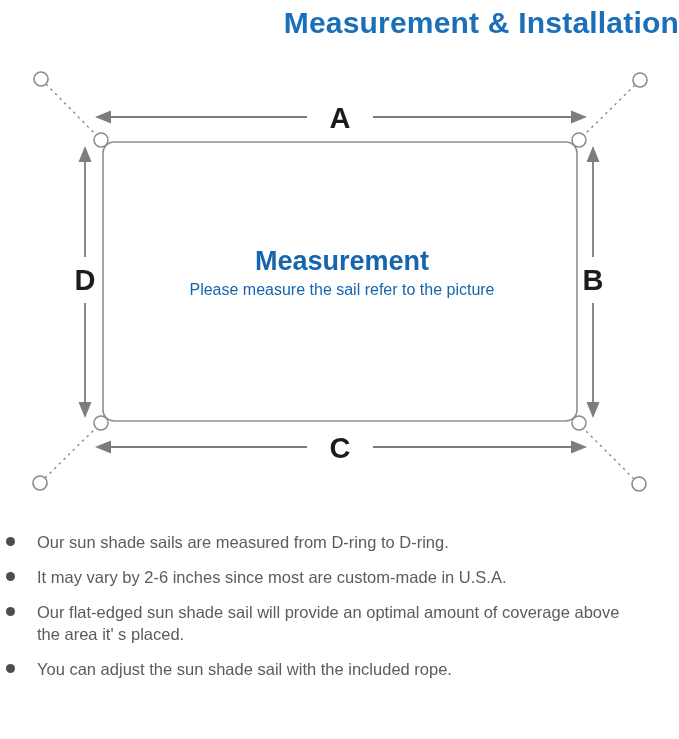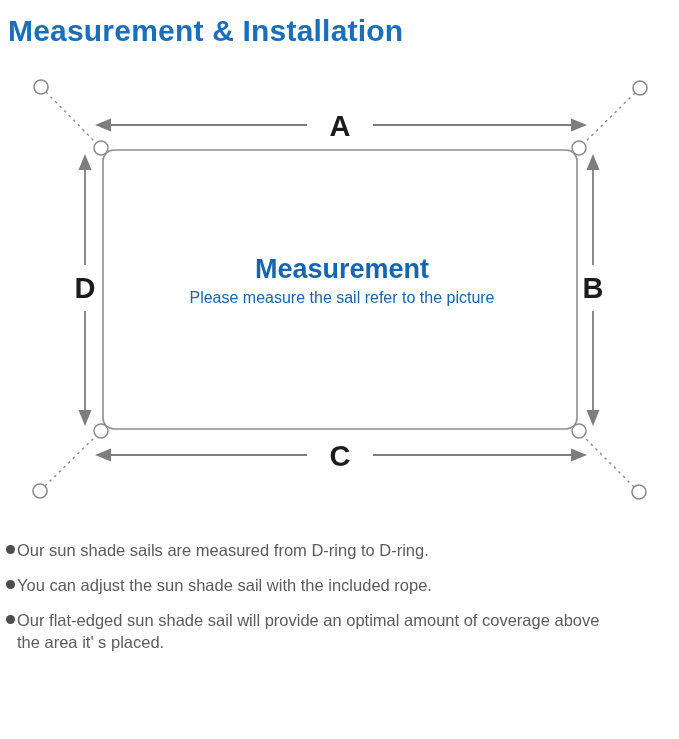--- a/index.html
+++ b/index.html
@@ -5,23 +5,23 @@
   html, body { margin: 0; padding: 0; background: #ffffff; }
   .page {
     position: relative;
     width: 679px;
     height: 739px;
     background: #ffffff;
     overflow: hidden;
     font-family: "Liberation Sans", sans-serif;
   }
   .page-title {
-    margin: 8px;
+    margin: 0;
     padding-top: 5px;
-    text-align: left;
+    text-align: right;
     font-size: 30px;
     font-weight: bold;
     color: #1a6fb8;
     letter-spacing: 0.2px;
     line-height: 36px;
   }
   .diagram-wrap {
     margin-top: 14px;
     width: 679px;
     height: 462px;
@@ -45,21 +45,21 @@
     fill: #1565af;
   }
   .notes-list {
     list-style: none;
     margin: 14px 0 0 0;
     padding: 0 0 0 6px;
   }
   .note-item {
     display: flex;
     align-items: flex-start;
-    gap: 2px;
+    gap: 22px;
     margin-bottom: 13px;
     overflow: hidden;
   }
   .note-dot {
     flex: none;
     width: 9px;
     height: 9px;
     border-radius: 50%;
     background: #4d4d4d;
     margin-top: 6px;
@@ -136,22 +136,26 @@
     </svg>
   </div>
 
   <ul class="notes-list">
       <li class="note-item">
       <span class="note-dot"></span>
       <span class="note-text">Our sun shade sails are measured from D-ring to D-ring.</span>
     </li>
       <li class="note-item">
       <span class="note-dot"></span>
-      <span class="note-text">You can adjust the sun shade sail with the included rope.</span>
+      <span class="note-text">It may vary by 2-6 inches since most are custom-made in U.S.A.</span>
     </li>
       <li class="note-item">
       <span class="note-dot"></span>
       <span class="note-text">Our flat-edged sun shade sail will provide an optimal amount of coverage above
 the area it' s placed.</span>
     </li>
+      <li class="note-item">
+      <span class="note-dot"></span>
+      <span class="note-text">You can adjust the sun shade sail with the included rope.</span>
+    </li>
     </ul>
 
 </div>
 
 </body></html>

